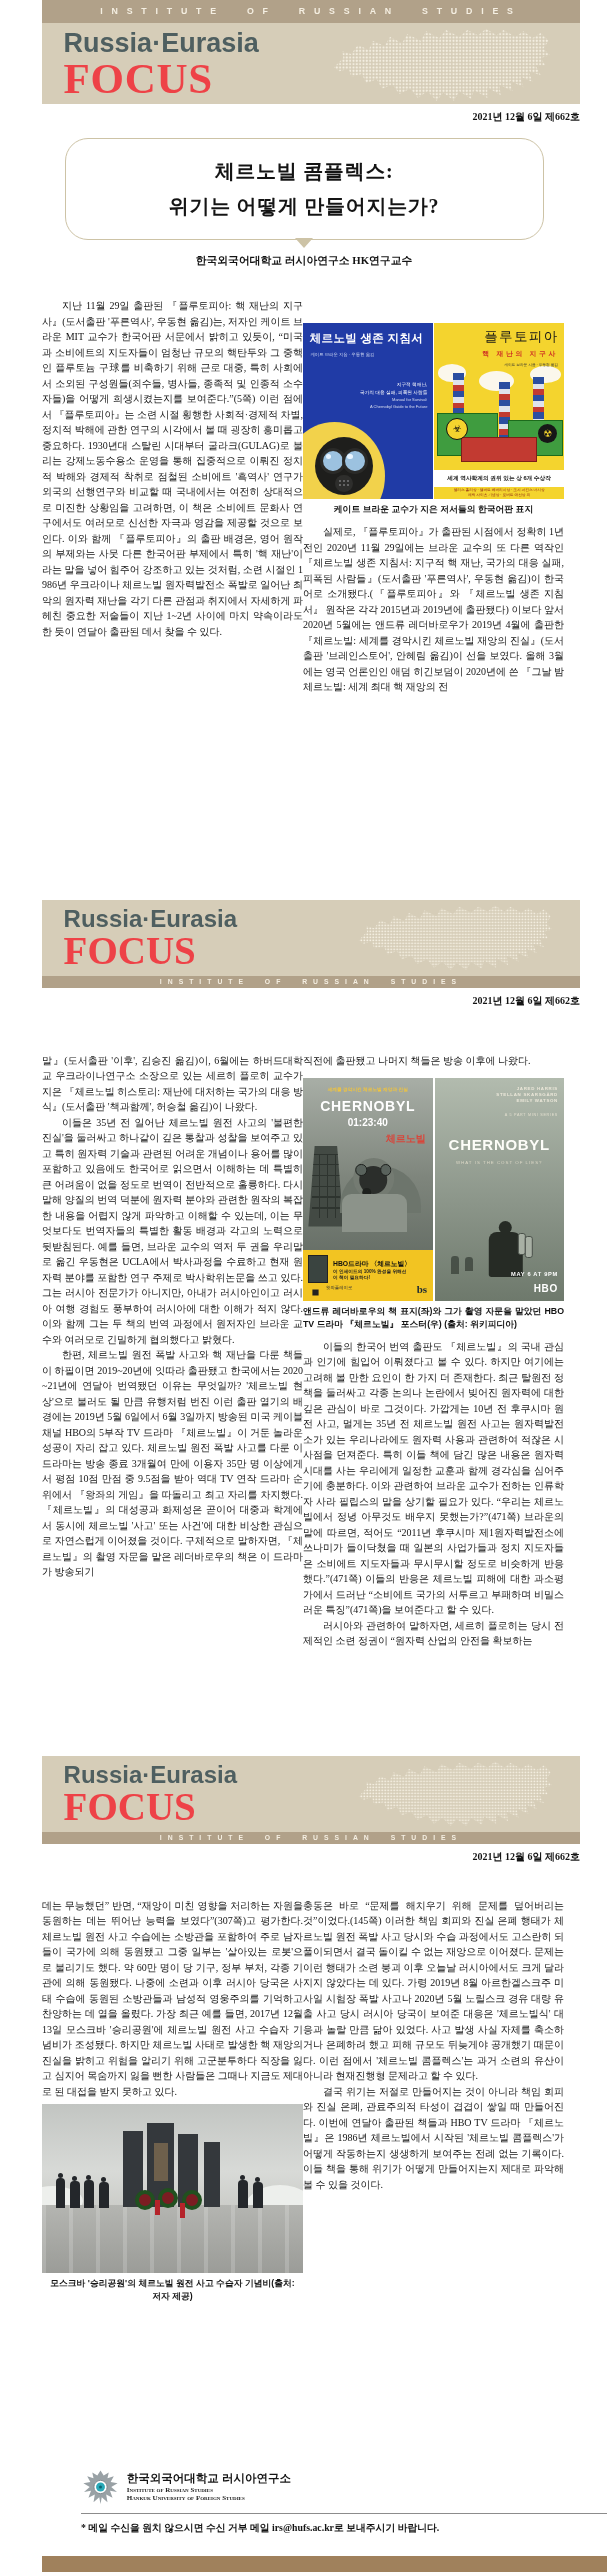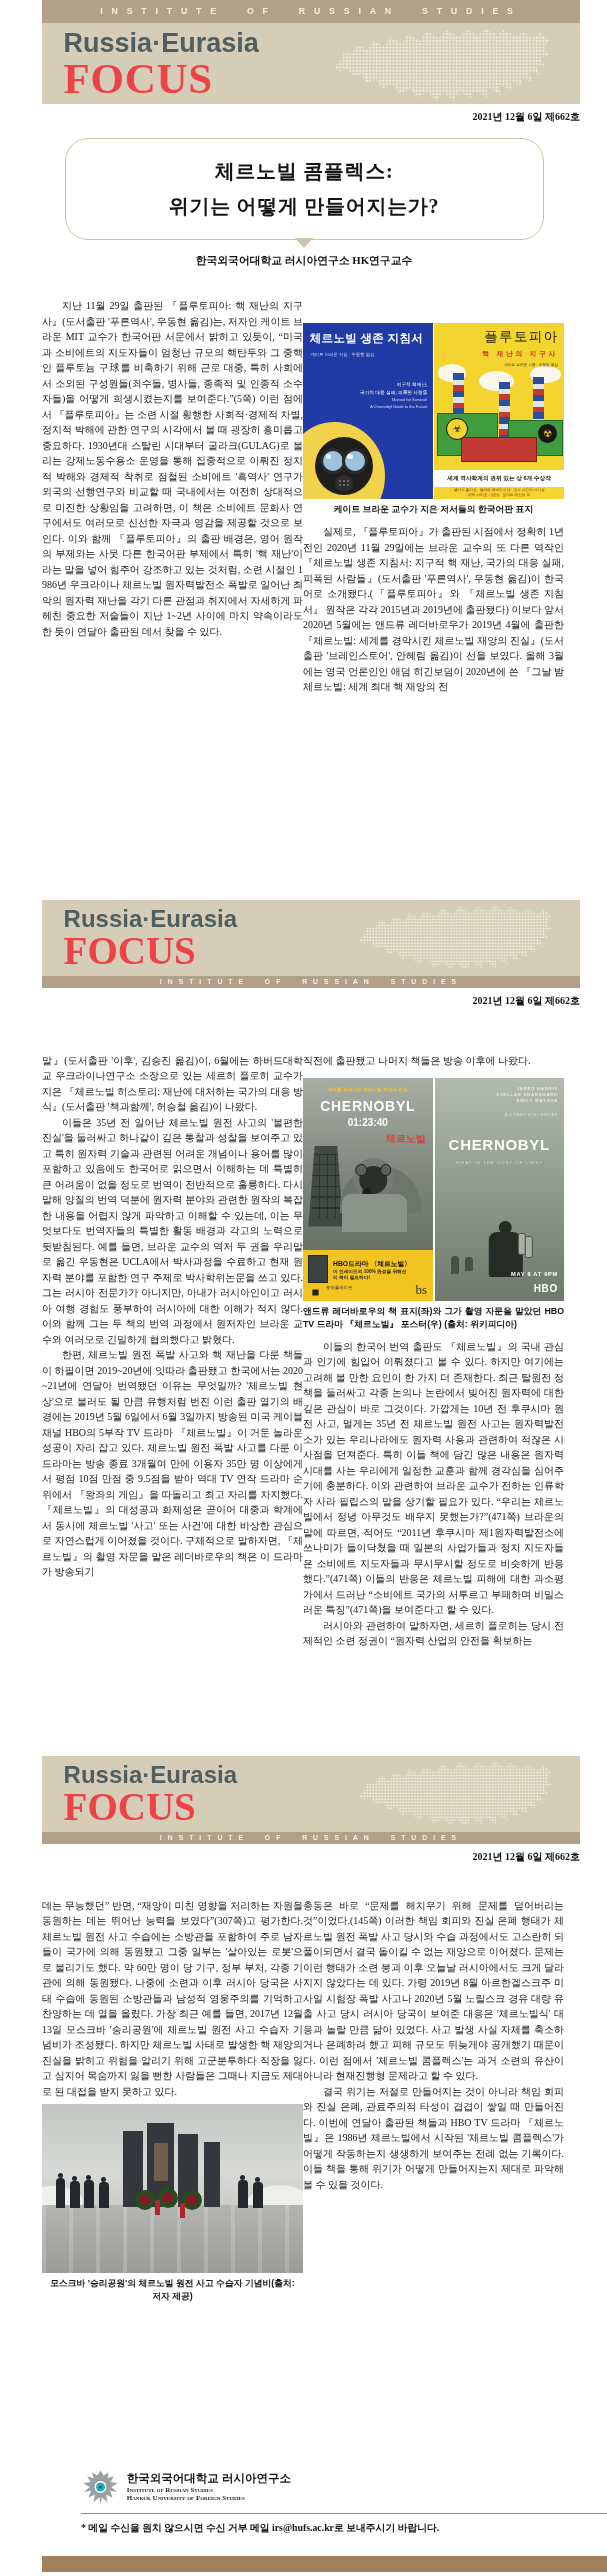--- a/index.html
+++ b/index.html
@@ -131,21 +131,21 @@
   .yband{position:absolute;left:0;right:0;bottom:0;height:51px;background:#f2c422;}
   .yband .mini{position:absolute;left:5.4px;top:5.4px;width:17.6px;height:26px;background:#3a4440;
     border:0.7px solid #222;}
   .yband .qr{position:absolute;left:8px;bottom:3.4px;width:8.8px;height:8.8px;background:#222;
     box-shadow:inset 0 0 0 1.4px #f2c422, inset 0 0 0 2.7px #222;}
   .yband .bt{position:absolute;left:30px;top:6px;font-weight:bold;font-size:6.8px;color:#111;
     font-family:"Liberation Sans",sans-serif;}
   .yband .b1{position:absolute;left:30px;top:19px;font-size:4.7px;color:#222;line-height:6.8px;
     font-family:"Liberation Sans",sans-serif;font-weight:bold;}
   .yband .wt{position:absolute;left:23px;bottom:4.7px;font-size:4.4px;color:#333;}
-  .yband .bs{position:absolute;right:5.4px;bottom:2.7px;font-weight:normal;font-size:13px;color:#1d2b35;}
+  .yband .bs{position:absolute;right:5.4px;bottom:2.7px;font-weight:bold;font-size:11px;color:#1d2b35;}
   .ps2{background:linear-gradient(180deg,#b2bbae 0%,#8c968a 55%,#6e796c 100%);}
   .ps2 .cast{margin-top:8px;text-align:right;padding-right:6px;color:#ece8da;font-size:4.4px;
     line-height:6px;letter-spacing:0.7px;font-family:"Liberation Sans",sans-serif;font-weight:bold;}
   .ps2 .ser{text-align:right;padding-right:6px;color:#e3dfcf;font-size:3.7px;letter-spacing:0.7px;
     margin-top:4px;font-family:"Liberation Sans",sans-serif;}
   .ps2 .tt{text-align:center;color:#fdfdf8;font-weight:bold;font-size:15px;letter-spacing:0.7px;
     font-family:"Liberation Sans",sans-serif;margin-top:13.5px;}
   .ps2 .tag{text-align:center;color:#dcd8c6;font-size:4.4px;letter-spacing:1px;margin-top:2.7px;
     font-family:"Liberation Sans",sans-serif;}
   .fig2man{position:absolute;left:50%;bottom:24px;transform:translateX(-30%);}

